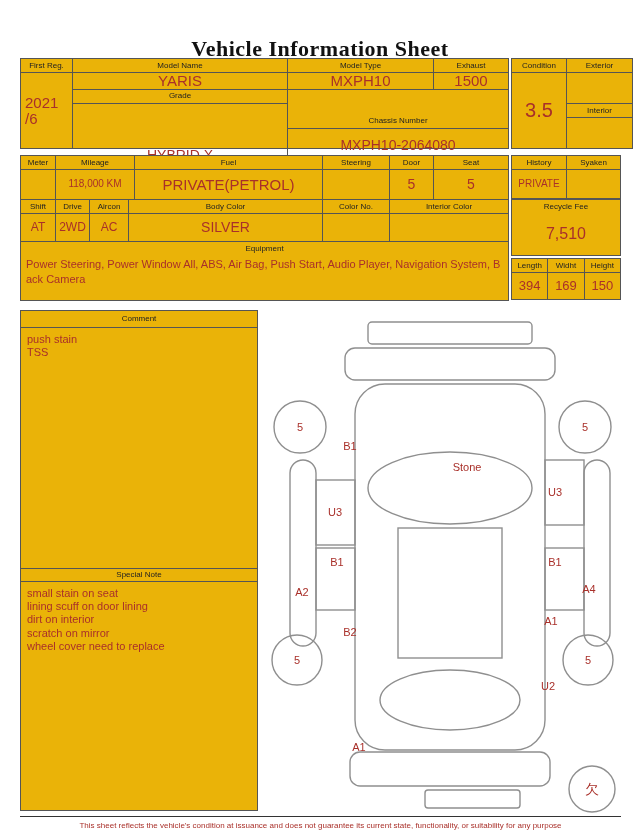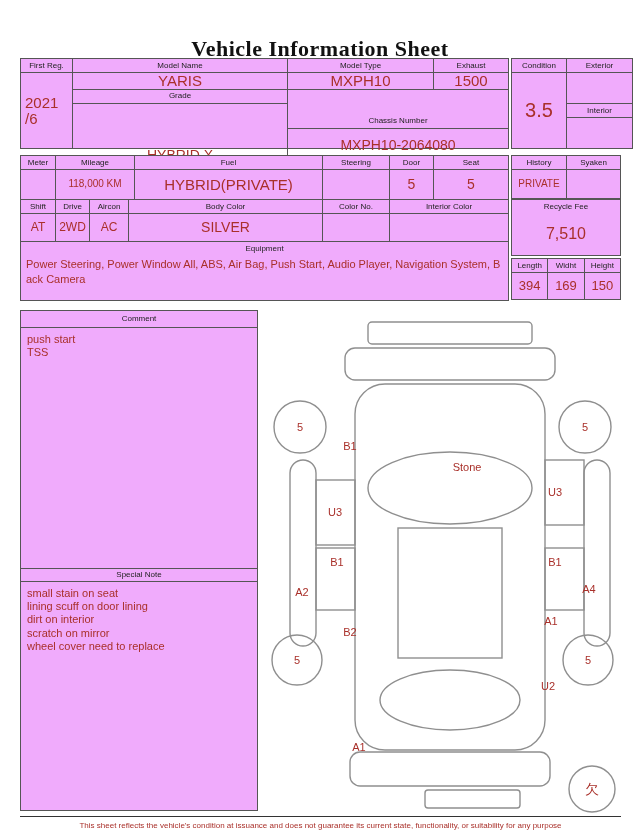--- a/index.html
+++ b/index.html
@@ -1,21 +1,21 @@
 <!DOCTYPE html>
 <html><head>
 <meta charset="utf-8">
 <style>
   :root{ --red:#a9302a; --line:#555; }
   *{ margin:0; padding:0; box-sizing:border-box; }
   html,body{ width:640px; height:835px; background:#fff;
     font-family:"Liberation Sans", sans-serif; color:#111; }
   body{ position:relative; overflow:hidden; }
   .abs{ position:absolute; }
-  .box{ border:1px solid var(--line); background:#f0abfc; }
+  .box{ border:1px solid var(--line); background:#eab308; }
   .row{ display:flex; }
   .col{ display:flex; flex-direction:column; }
   .br{ border-right:1px solid var(--line); }
   .bb{ border-bottom:1px solid var(--line); }
   .hdr{ font-size:8px; color:#222; height:14px; line-height:1;
     display:flex; align-items:center; justify-content:center;
     border-bottom:1px solid var(--line); flex:none; }
   .hdr.nb{ border-bottom:none; }
   .val{ color:var(--red); flex:1; display:flex; align-items:center; justify-content:center; line-height:1.05; }
   .fs10{font-size:10px;} .fs12{font-size:12px;} .fs13{font-size:13px;}
@@ -91,21 +91,21 @@
     <div class="col br" style="width:35px;">
       <div class="hdr">Meter</div>
       <div class="val fs12"></div>
     </div>
     <div class="col br" style="width:79px;">
       <div class="hdr">Mileage</div>
       <div class="val fs10">118,000 KM</div>
     </div>
     <div class="col br" style="width:188px;">
       <div class="hdr">Fuel</div>
-      <div class="val fs15">HYBRID(PRIVATE)</div>
+      <div class="val fs15">PRIVATE(PETROL)</div>
     </div>
     <div class="col br" style="width:67px;">
       <div class="hdr">Steering</div>
       <div class="val fs12"></div>
     </div>
     <div class="col br" style="width:44px;">
       <div class="hdr">Door</div>
       <div class="val fs14">5</div>
     </div>
     <div class="col" style="flex:1;">
@@ -170,21 +170,21 @@
   </div>
   <div class="col" style="flex:1;">
     <div class="hdr">Height</div>
     <div class="val fs13">150</div>
   </div>
 </div>
 
 <div class="abs box col" style="left:20px; top:310px; width:238px; height:501px;">
   <div class="hdr" style="height:17px;">Comment</div>
   <div class="note-body" style="height:240px; flex:none;">
-    <div>push start</div>
+    <div>push stain</div>
     <div>TSS</div>
   </div>
   <div class="hdr" style="border-top:1px solid var(--line);">Special Note</div>
   <div class="note-body" style="flex:1;">
     <div>small stain on seat</div>
     <div>lining scuff on door lining</div>
     <div>dirt on interior</div>
     <div>scratch on mirror</div>
     <div>wheel cover need to replace</div>
   </div>

